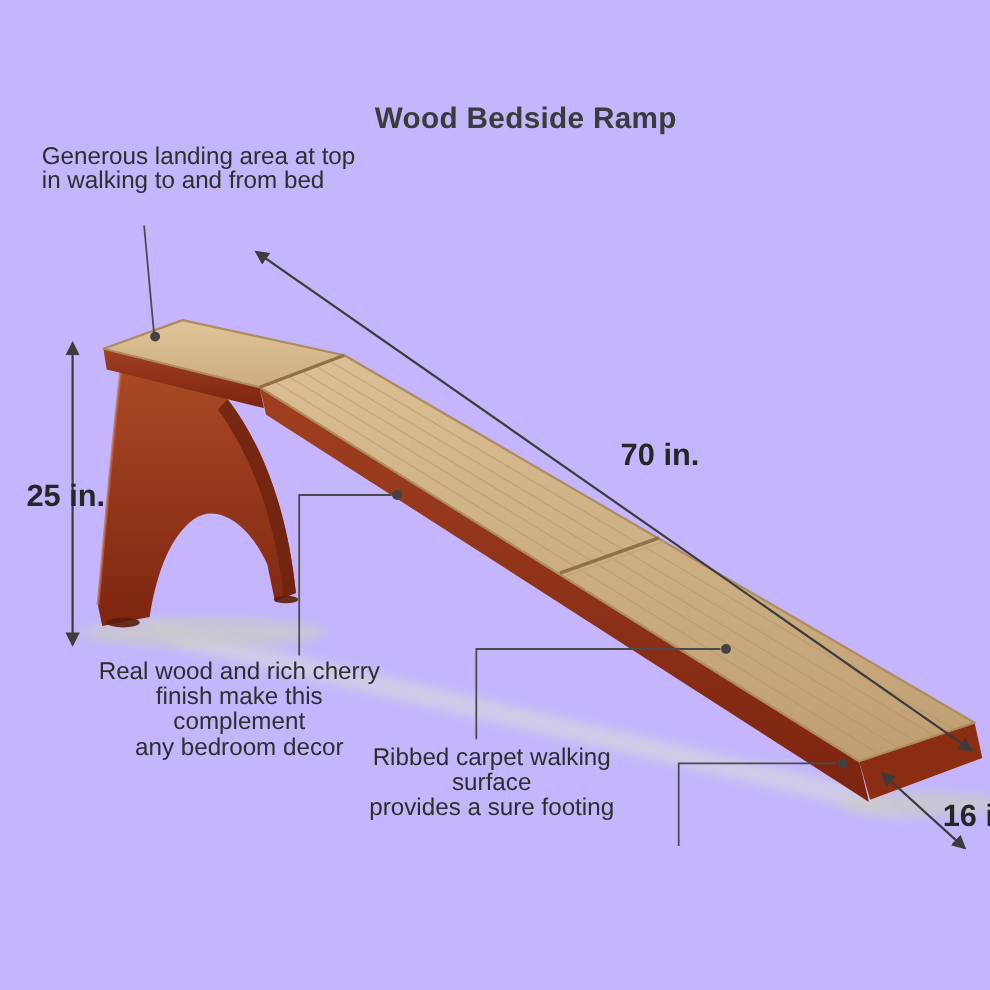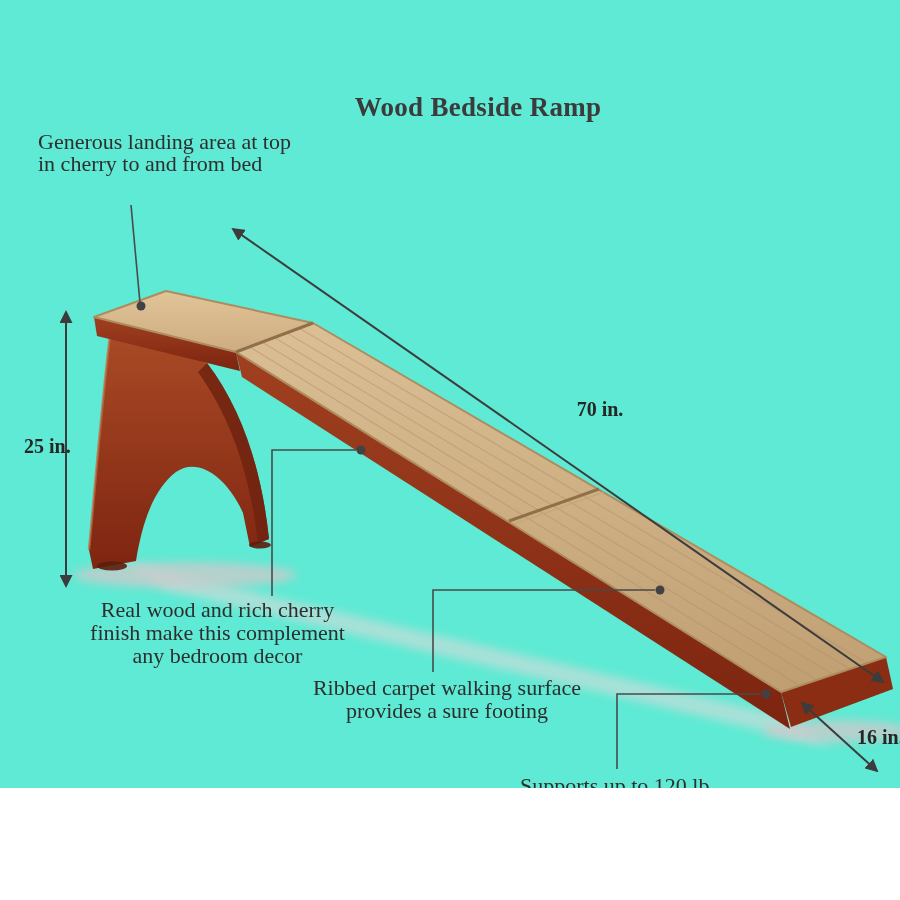--- a/index.html
+++ b/index.html
@@ -1,22 +1,22 @@
 <!DOCTYPE html>
 <html><head>
 <meta charset="utf-8">
 <style>
   * { box-sizing: border-box; }
   html, body { margin: 0; padding: 0; background: #ffffff; }
   .stage {
     position: relative;
     width: 900px;
-    height: 788px;
-    background: #5eead4;
-    font-family: Liberation Serif, serif;
+    height: 900px;
+    background: #c4b5fd;
+    font-family: Liberation Sans, sans-serif;
     overflow: hidden;
   }
   .art { position: absolute; left: 0; top: 0; }
   .title {
     position: absolute;
     left: 58px; top: 92px;
     width: 840px;
     margin: 0;
     text-align: center;
     font-size: 27px;
@@ -32,21 +32,21 @@
   }
   .ann-landing { left: 38px; top: 131px; text-align: left; width: 280px; }
   .ann-wood    { left: 80px;  top: 598px; width: 275px; text-align: center; line-height: 23px; }
   .ann-carpet  { left: 306px; top: 676px; width: 282px; text-align: center; line-height: 23px; }
   .ann-supports{ left: 495px; top: 775px; width: 245px; text-align: center; }
   .ann-line { white-space: nowrap; }
   .ann-wood .ann-line, .ann-carpet .ann-line, .ann-supports .ann-line { white-space: normal; }
   .dim {
     position: absolute;
     font-weight: 700;
-    font-size: 20px;
+    font-size: 28px;
     color: #262626;
     white-space: nowrap;
   }
   .dim-length { left: 560px; top: 398px; width: 80px; text-align: center; }
   .dim-height { left: 24px;   top: 435px; }
   .dim-width  { left: 857px; top: 726px; }
 </style>
 </head>
 <body>
 
@@ -129,35 +129,32 @@
       <circle cx="361" cy="450" r="4.5"></circle>
       <circle cx="660" cy="590" r="4.5"></circle>
       <circle cx="766" cy="694" r="4.5"></circle>
     </g>
   </svg>
 
   <h1 class="title">Wood Bedside Ramp</h1>
 
   <div class="ann ann-landing">
     <div class="ann-line">Generous landing area at top</div>
-    <div class="ann-line">in cherry to and from bed</div>
+    <div class="ann-line">in walking to and from bed</div>
   </div>
 
   <div class="ann ann-carpet">
     <div class="ann-line">Ribbed carpet walking surface</div>
     <div class="ann-line">provides a sure footing</div>
   </div>
 
   <div class="ann ann-wood">
     <div class="ann-line">Real wood and rich cherry</div>
     <div class="ann-line">finish make this complement</div>
     <div class="ann-line">any bedroom decor</div>
   </div>
 
-  <div class="ann ann-supports">
-    <div class="ann-line">Supports up to 120 lb.</div>
-  </div>
 
   <div class="dim dim-length">70 in.</div>
   <div class="dim dim-height">25 in.</div>
   <div class="dim dim-width">16 in.</div>
 
 </div>
 
 </body></html>

